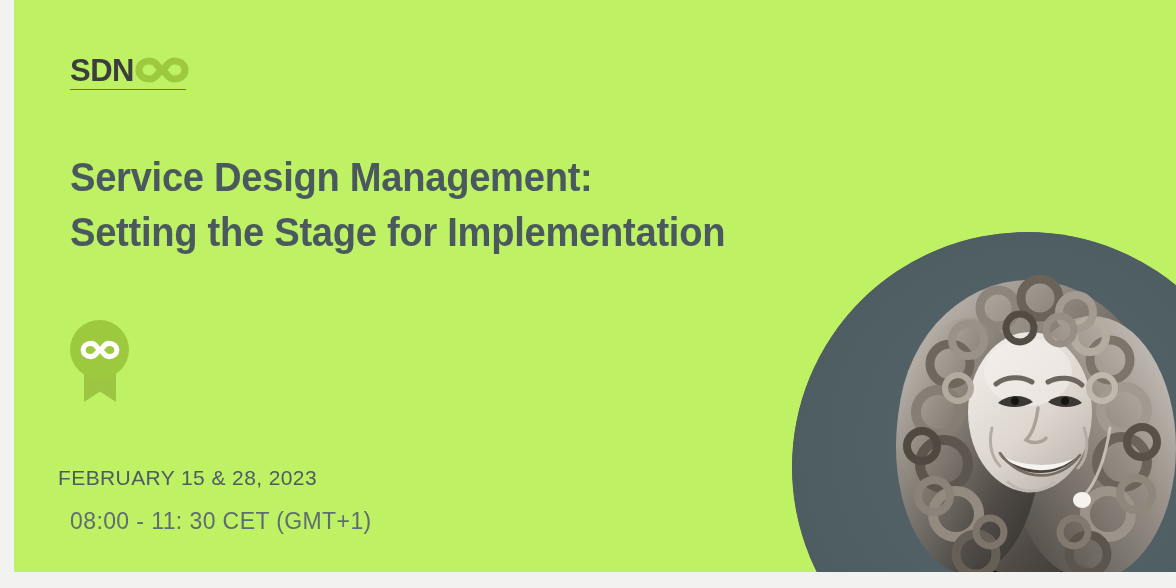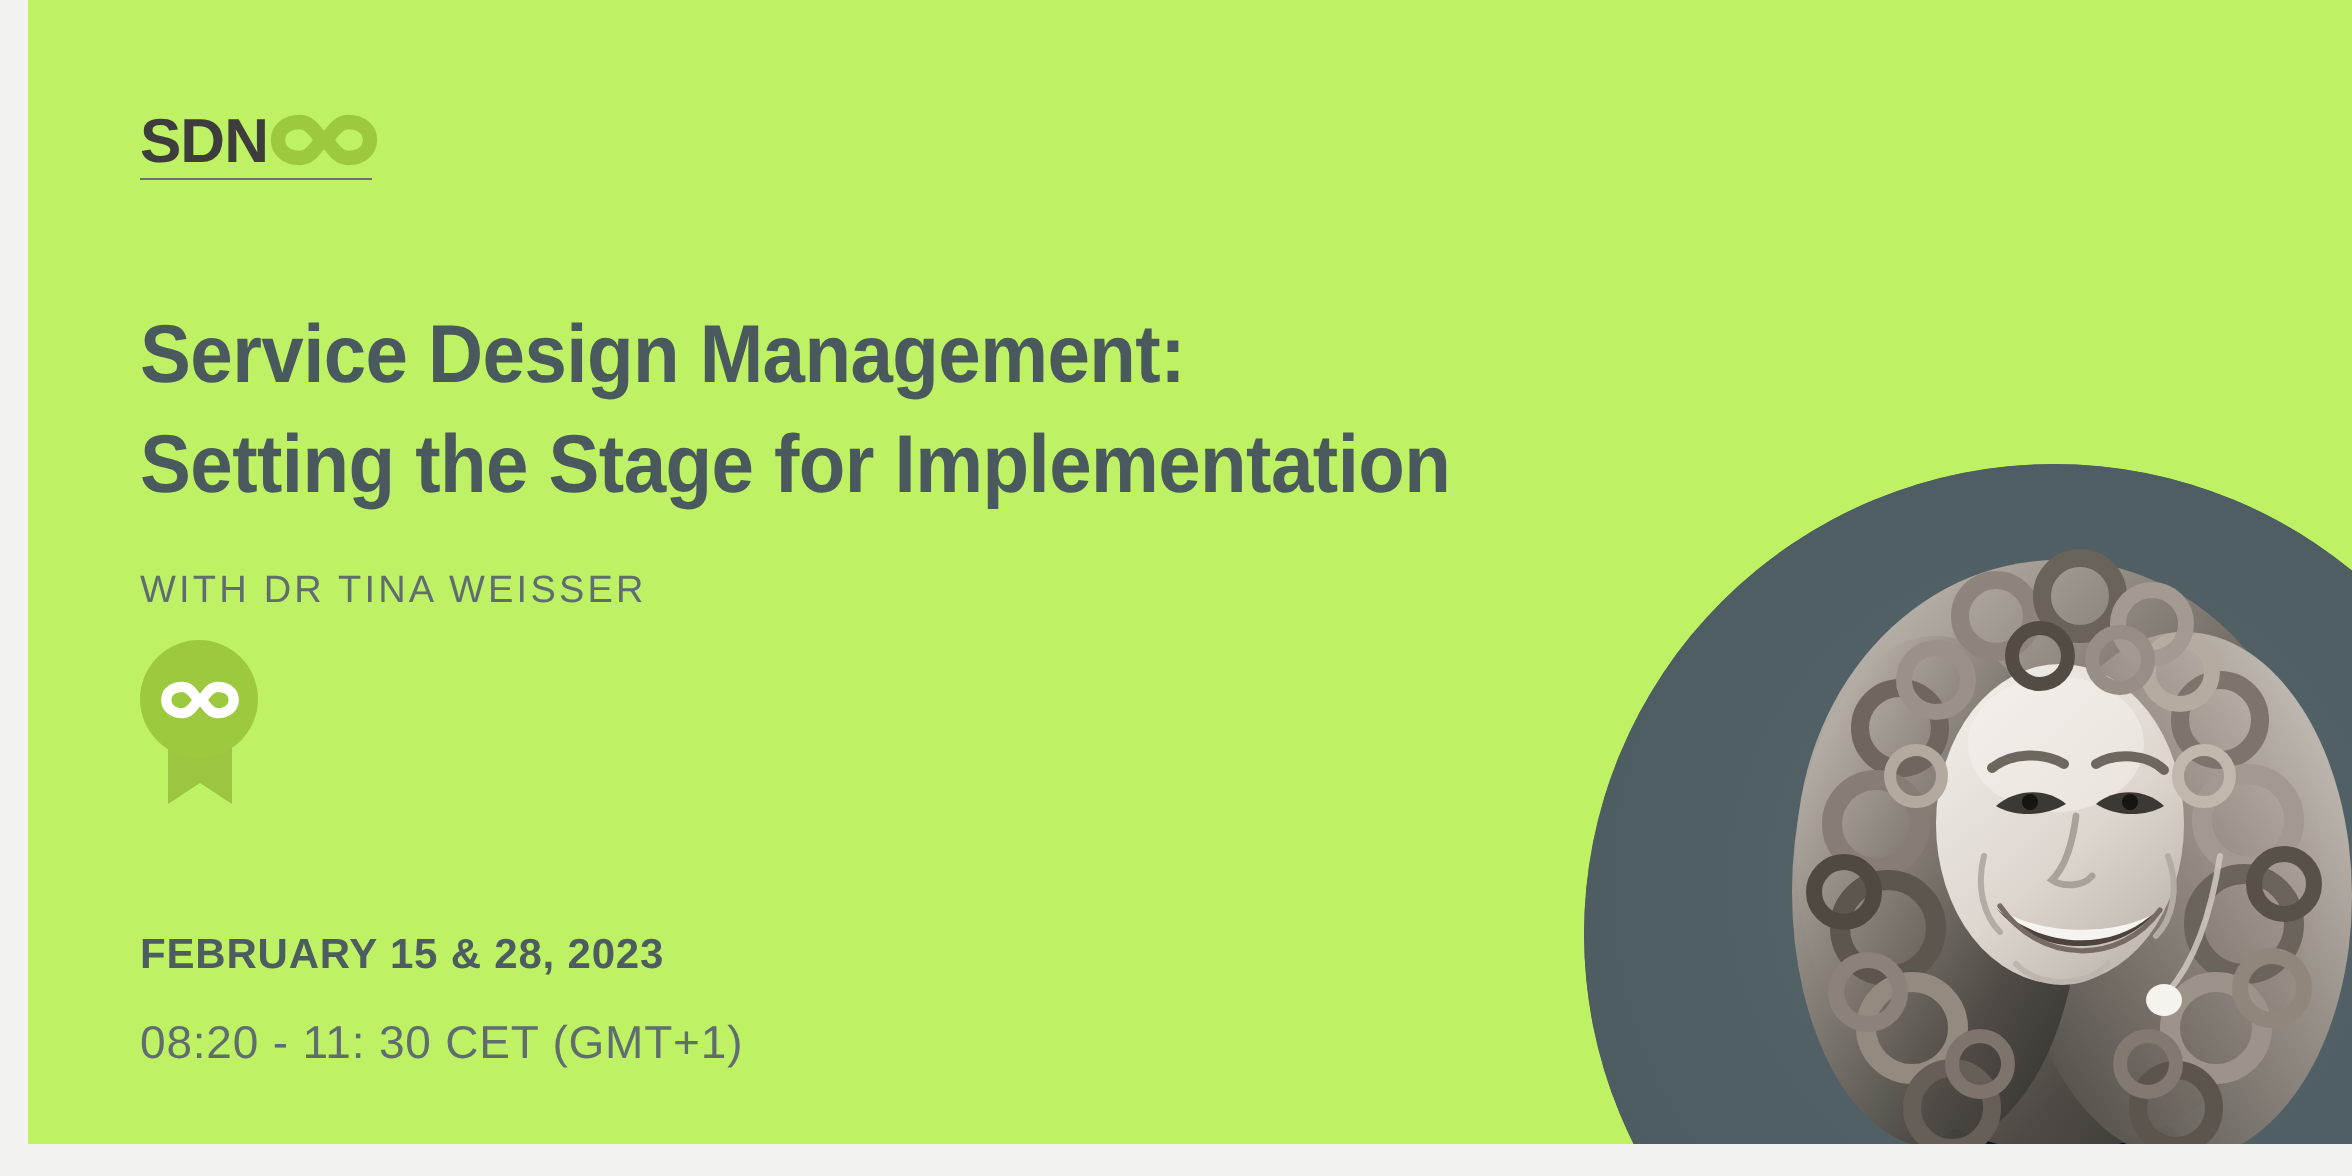--- a/index.html
+++ b/index.html
@@ -151,25 +151,25 @@
     border-radius: 50%;
     background: #9dc93f;
     display: flex;
     align-items: center;
     justify-content: center;
   }
 
   
   .event-date {
     position: absolute;
-    left: 56px;
+    left: 44px;
     top: 466px;
     color: #4d5c61;
     font-family: "Liberation Sans", sans-serif;
-    font-weight: bold;
+    font-weight: normal;
     font-size: 21px;
     letter-spacing: 0.4px;
     white-space: nowrap;
   }
 
   
   .event-time {
     position: absolute;
     left: 56px;
     top: 508px;
@@ -313,27 +313,26 @@
       </svg>
     </div>
     <div class="logo-rule"></div>
   </div>
 
   <h1 class="headline">
     <span class="headline-line">Service Design Management:</span>
     <span class="headline-line">Setting the Stage for Implementation</span>
   </h1>
 
-  <div class="presenter">WITH DR TINA WEISSER</div>
 
   <div class="badge">
     <div class="badge-ribbon"></div>
     <div class="badge-circle">
       <svg width="40" height="22" viewBox="0 0 54 30">
         <path d="M15 6 C22 6 24 15 27 15 C30 15 32 6 39 6 C46 6 50 10 50 15 C50 20 46 24 39 24 C32 24 30 15 27 15 C24 15 22 24 15 24 C8 24 4 20 4 15 C4 10 8 6 15 6 Z" fill="none" stroke="#ffffff" stroke-width="7" stroke-linecap="round" stroke-linejoin="round"></path>
       </svg>
     </div>
   </div>
 
   <div class="event-date">FEBRUARY 15 &amp; 28, 2023</div>
-  <div class="event-time">08:20 - 11: 30 CET (GMT+1)</div>
+  <div class="event-time">08:00 - 11: 30 CET (GMT+1)</div>
 
 </div>
 
 </body></html>

